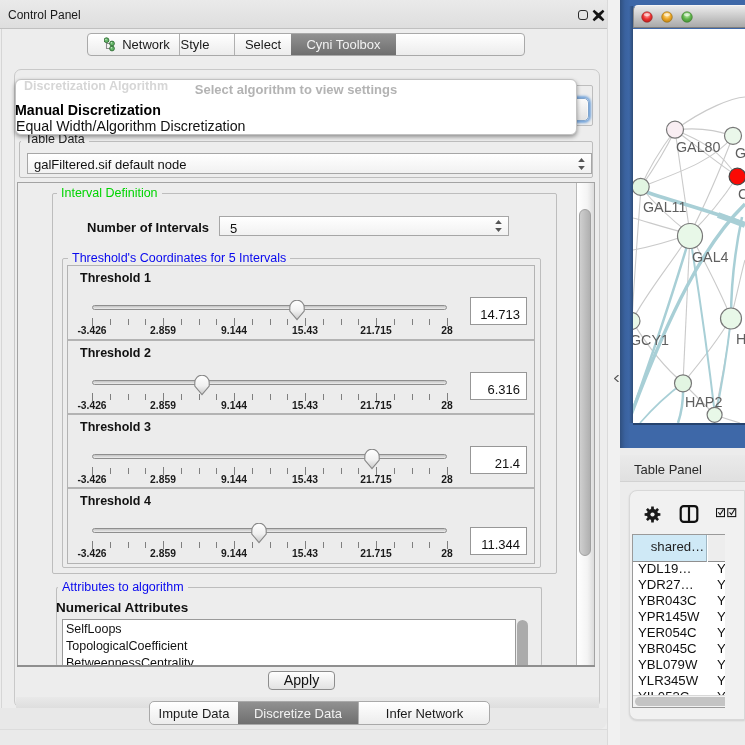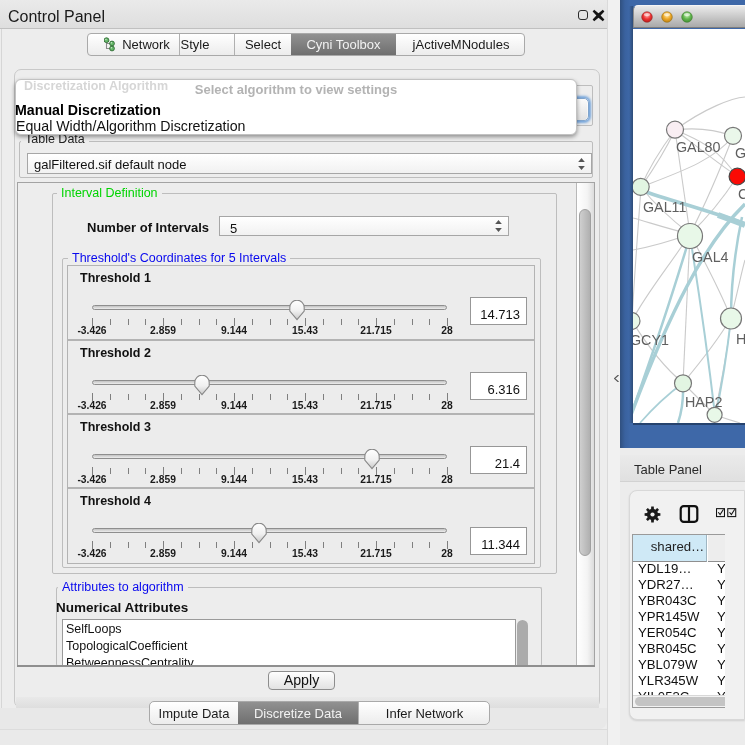--- a/index.html
+++ b/index.html
@@ -14,21 +14,21 @@
   .panelB { position:absolute; border:1px solid #b3b3b3; background:#ececec; }
   .sliderlabel { position:absolute; font-size:10.3px; font-weight:bold; color:#1a1a1a; transform:translateX(-50%); }
   .valbox { position:absolute; background:#fff; border:1px solid #979797; font-size:13px; color:#111; text-align:right; padding:6px 6px 0 0; }
   .tabseg { position:absolute; top:0; height:100%; display:flex; align-items:center; justify-content:center; font-size:13px; color:#1a1a1a; }
   .tabsel { background:linear-gradient(#919191,#6f6f6f); color:#f2f2f2; }
 </style>
 </head>
 <body>
 
 <div class="abs" style="left:0;top:0;width:612px;height:29px;background:linear-gradient(#eaeaea,#dedede);border-bottom:1px solid #c0c0c0;"></div>
-<div class="abs" style="left:8px;top:8px;font-size:16px;color:#1a1a1a;">Control Panel</div>
+<div class="abs" style="left:8px;top:8px;font-size:12px;color:#1a1a1a;">Control Panel</div>
 <div class="abs" style="left:578px;top:10px;width:10px;height:10px;border:1.6px solid #2a2a2a;border-radius:3px;"></div>
 <svg class="abs" style="left:592px;top:9px;" width="13" height="13" viewBox="0 0 13 13">
     <path d="M2.2 0.8 L6.5 4.3 L10.8 0.8 L12.4 2.6 L8.6 6.5 L12.4 10.4 L10.8 12.2 L6.5 8.7 L2.2 12.2 L0.6 10.4 L4.4 6.5 L0.6 2.6 Z" fill="#141414"></path>
   </svg>
 
 <div class="abs" style="left:87px;top:33px;width:438px;height:23px;border:1px solid #a9a9a9;border-radius:4px;background:linear-gradient(#ffffff,#ececec);overflow:hidden;">
   <div class="tabseg" style="left:0;width:91px;padding-left:7px;">
     <svg width="12" height="15" viewBox="0 0 12 15" style="margin-right:6px;">
       <path d="M2.5 4 V12 M2.5 6.5 H7.5 M2.5 11.5 H7.5" stroke="#8a8a8a" stroke-width="1.1" fill="none"></path>
       <circle cx="2.5" cy="3.2" r="2.4" fill="#66b86a" stroke="#2f6b33" stroke-width="0.9"></circle>
@@ -37,21 +37,20 @@
       <circle cx="1.9" cy="2.5" r="0.7" fill="#cfe8cf"></circle>
       <circle cx="7.4" cy="5.8" r="0.7" fill="#cfe8cf"></circle>
       <circle cx="7.4" cy="10.8" r="0.7" fill="#cfe8cf"></circle>
     </svg>
     Network</div>
   <div class="abs" style="left:91px;top:0;width:1px;height:100%;background:#b0b0b0;"></div>
   <div class="tabseg" style="left:80px;width:54px;">Style</div>
   <div class="abs" style="left:146px;top:0;width:1px;height:100%;background:#b0b0b0;"></div>
   <div class="tabseg" style="left:147px;width:56px;">Select</div>
   <div class="tabseg tabsel" style="left:203px;width:105px;">Cyni Toolbox</div>
-  <div class="tabseg" style="left:308px;width:130px;">jActiveMNodules</div>
 </div>
 
 <div class="abs" style="left:14px;top:69px;width:586px;height:639px;border:1.5px solid #c9c9c9;border-radius:7px;"></div>
 <div class="abs" style="left:1px;top:29px;width:1px;height:690px;background:#d6d6d6;"></div>
 
 <div class="abs tb" style="left:19px;top:85px;width:574px;height:41px;"></div>
 
 <div class="abs" style="left:27px;top:98px;width:562px;height:23px;border-radius:5px;background:linear-gradient(#ffffff,#f0f0f0);border:1px solid #80a4cc;box-shadow:0 0 2.5px 2px rgba(86,146,214,0.8);"></div>
 <div class="abs" style="left:566px;top:99px;width:21px;height:21px;border-radius:4px;background:linear-gradient(#fafafa,#e2e2e2);"></div>
 

